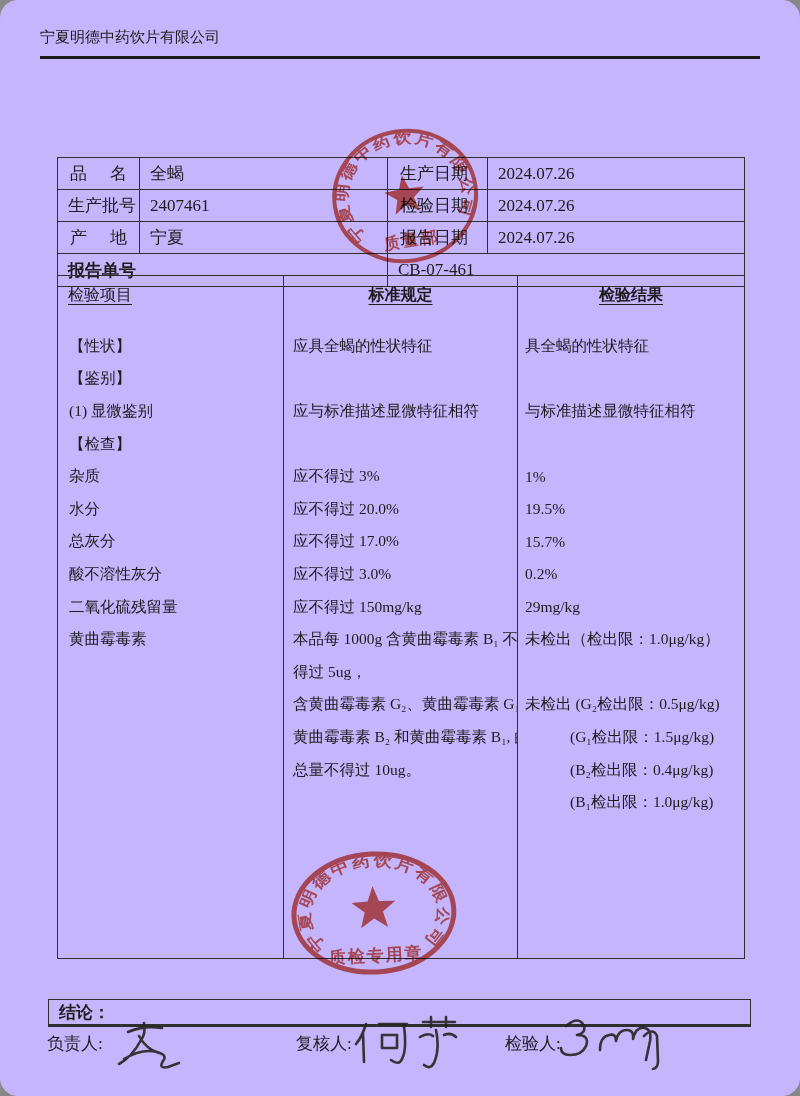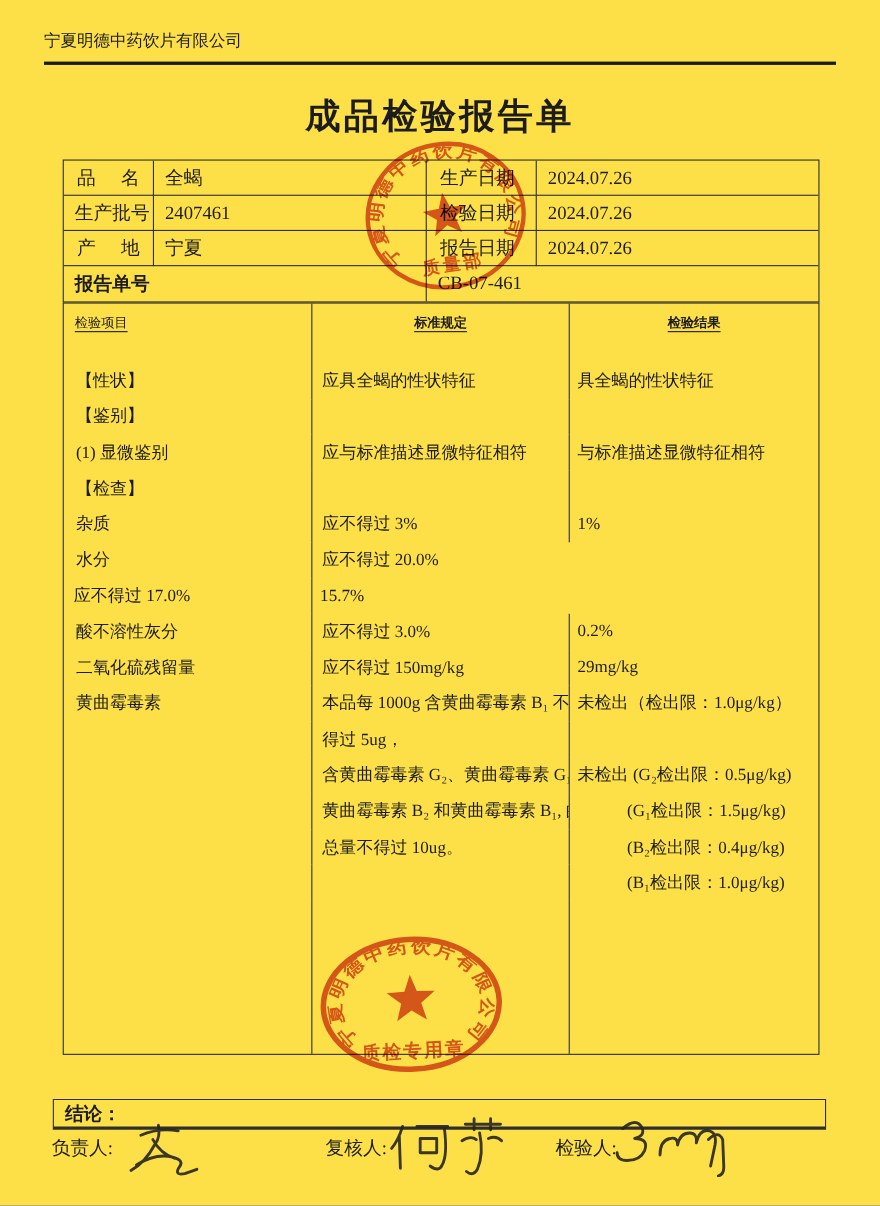--- a/index.html
+++ b/index.html
@@ -1,45 +1,45 @@
 <!DOCTYPE html>
 <html><head>
 <meta charset="utf-8">
 <style>
   * { margin:0; padding:0; box-sizing:border-box; }
   html,body { background:#888; }
   .page {
-    position:relative; width:800px; height:1096px; background:#fde047;
+    position:relative; width:800px; height:1096px; background:#c4b5fd;
     font-family:"Liberation Serif","DejaVu Serif",serif; color:#1c1c1c;
-    overflow:hidden; margin:0 auto;
+    overflow:hidden; margin:0 auto;border-radius:18px;
   }
   .doc-header { position:absolute; top:28px; left:40px; width:720px;
     display:flex; justify-content:space-between; font-size:15px; }
   .header-rule { position:absolute; top:56px; left:40px; width:720px; height:3px; background:#1a1a1a; }
   .title { position:absolute; top:84px; left:0; width:100%; text-align:center;
     font-size:32px; font-weight:bold; letter-spacing:3px; }
 
   
-  .info-table { position:absolute; top:145px; left:57px; width:688px;
+  .info-table { position:absolute; top:157px; left:57px; width:688px;
     border:1px solid #2f2f2f; display:grid;
     grid-template-columns:82px 248px 100px 256px; grid-auto-rows:32px; font-size:17px; }
   .ic { border-right:1px solid #2f2f2f; border-bottom:1px solid #2f2f2f;
     display:flex; align-items:center; white-space:nowrap; overflow:hidden; padding-left:10px; }
   .ic.nr { border-right:none; }
   .ic.nb { border-bottom:none; }
   .ic.jlabel { display:block; line-height:31px; text-align:justify; text-align-last:justify; padding:0 12px; }
   .ic.dlabel { padding-left:12px; }
   .ic.span2a { grid-column:1 / 3;font-weight:bold; }
   .ic.span2b { grid-column:3 / 5; }
 
   
   .main-table { position:absolute; top:275px; left:57px; width:688px;
     border:1px solid #2f2f2f; font-size:15.5px; }
   .mt-header, .mt-row, .mt-stamp-zone { display:grid; grid-template-columns:226px 234px 226px; }
-  .mt-header { height:54px; font-size:12px; }
+  .mt-header { height:54px; font-size:16px; }
   .mt-row { height:32.6px; }
   .mt-stamp-zone { height:139px; }
   .mc { border-right:1px solid #2f2f2f; display:flex; align-items:center;
     white-space:nowrap; overflow:hidden; }
   .mc:last-child { border-right:none; }
   .mh { align-items:flex-start; padding-top:9px; }
   .mh .u { text-decoration:underline; text-underline-offset:4px; }
   .mh1 { padding-left:10px; }
   .mh2, .mh3 { justify-content:center;font-weight:bold; }
   .mc1 { padding-left:11px; }
@@ -73,21 +73,20 @@
 </head>
 <body>
 
 <div class="page">
 
   <div class="doc-header">
     <span>宁夏明德中药饮片有限公司</span>
   </div>
   <div class="header-rule"></div>
 
-  <div class="title">成品检验报告单</div>
 
   <div class="info-table">
     <div class="ic jlabel">品名</div>
     <div class="ic">全蝎</div>
     <div class="ic dlabel">生产日期</div>
     <div class="ic nr">2024.07.26</div>
 
     <div class="ic">生产批号</div>
     <div class="ic">2407461</div>
     <div class="ic dlabel">检验日期</div>
@@ -136,22 +135,24 @@
       <div class="mc mc3"></div>
     </div>
     <div class="mt-row">
       <div class="mc mc1">杂质</div>
       <div class="mc mc2">应不得过 3%</div>
       <div class="mc mc3">1%</div>
     </div>
     <div class="mt-row">
       <div class="mc mc1">水分</div>
       <div class="mc mc2">应不得过 20.0%</div>
-    </div>
-    <div class="mt-row">
+      <div class="mc mc3">19.5%</div>
+    </div>
+    <div class="mt-row">
+      <div class="mc mc1">总灰分</div>
       <div class="mc mc2">应不得过 17.0%</div>
       <div class="mc mc3">15.7%</div>
     </div>
     <div class="mt-row">
       <div class="mc mc1">酸不溶性灰分</div>
       <div class="mc mc2">应不得过 3.0%</div>
       <div class="mc mc3">0.2%</div>
     </div>
     <div class="mt-row">
       <div class="mc mc1">二氧化硫残留量</div>

